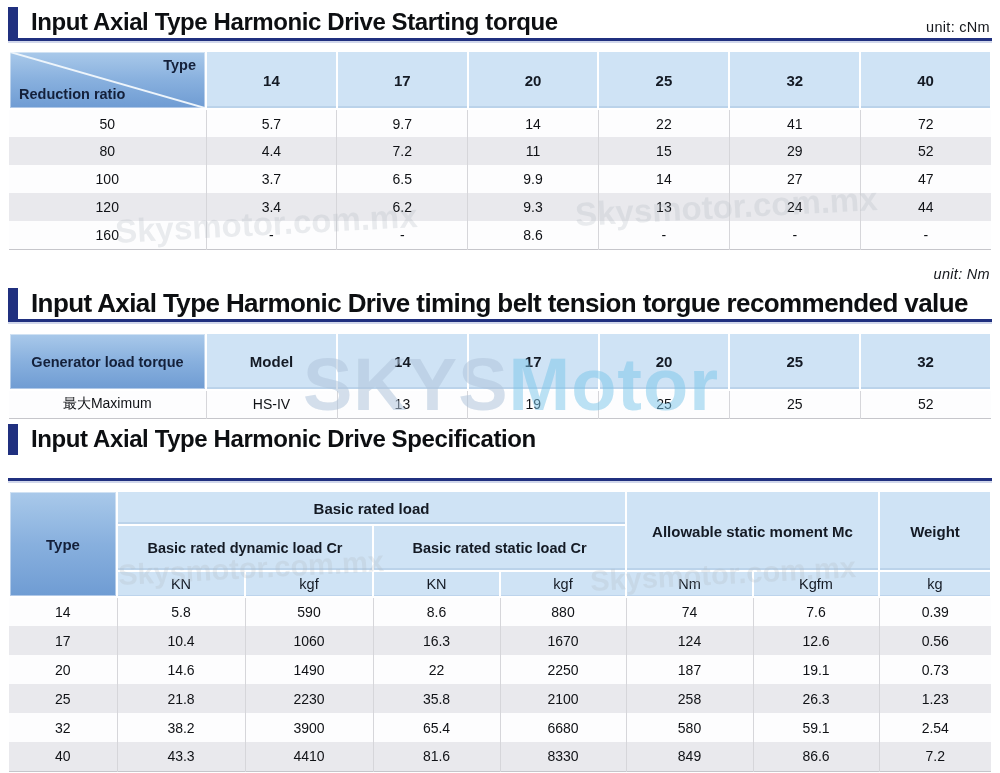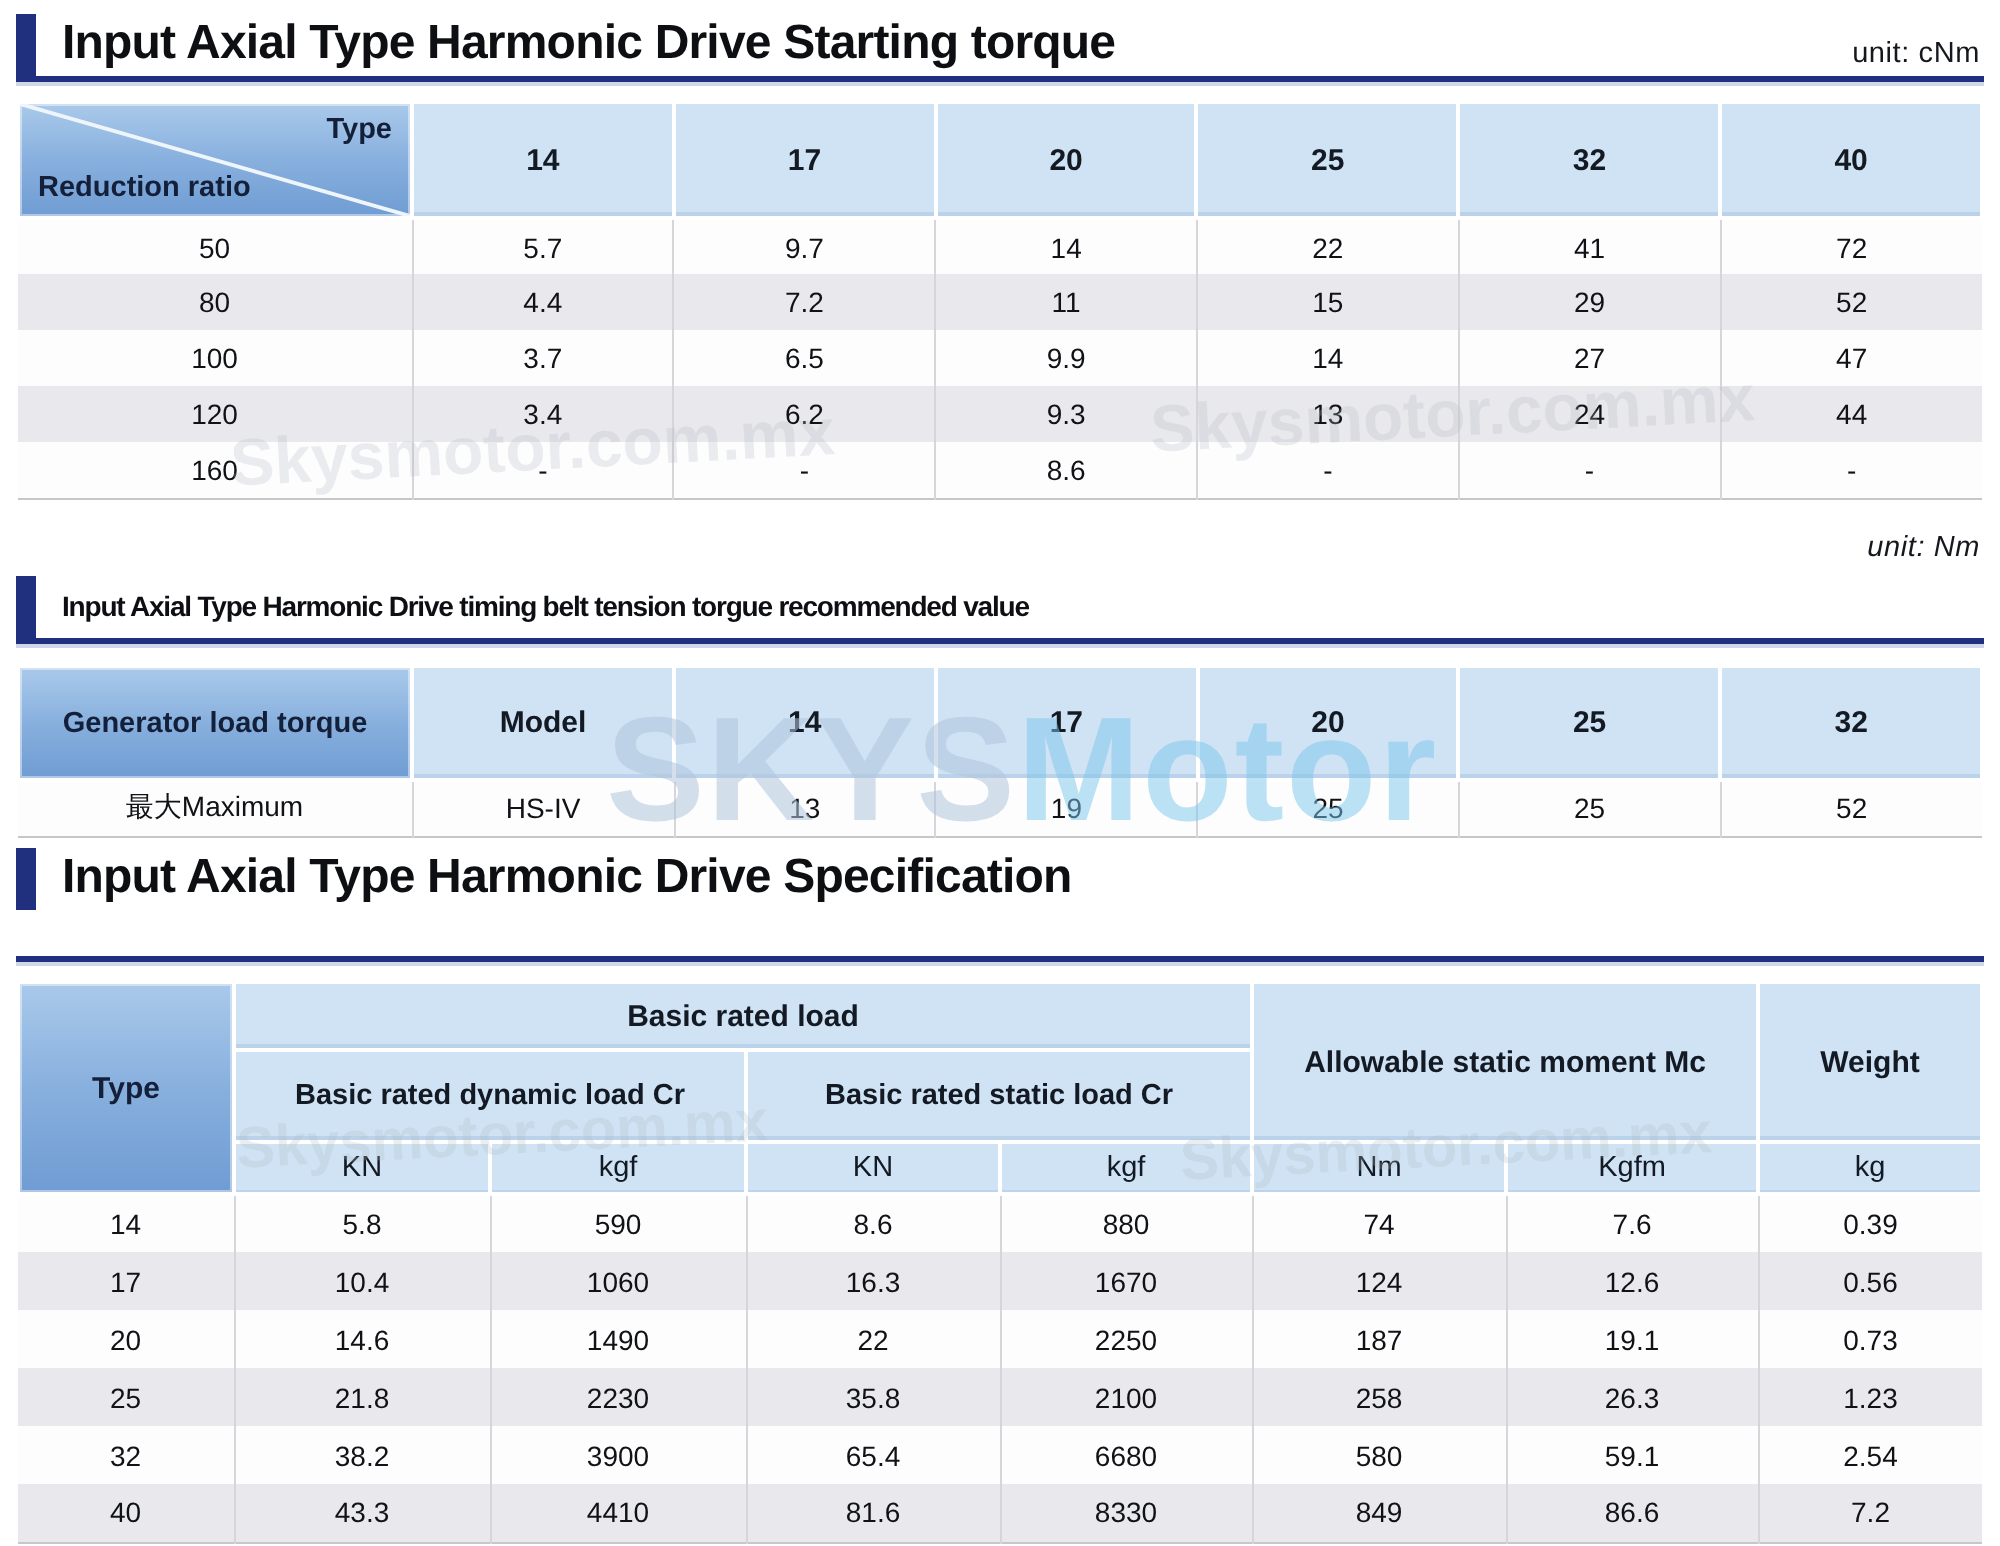--- a/index.html
+++ b/index.html
@@ -13,21 +13,21 @@
   .unit-label{
     position:absolute;right:10px;font-size:14.5px;color:#15181d;letter-spacing:.3px;
   }
   .title-row{
     position:absolute;left:8px;display:flex;align-items:center;height:32px;
   }
   .title-bar{width:10px;height:31px;background:#20307f;margin-right:13px;flex:none;}
   .title-text{
     font-size:24px;font-weight:bold;letter-spacing:-0.4px;color:#0d0f12;white-space:nowrap;
   }
-  .title-text.long{font-size:14px;letter-spacing:-0.6px;}
+  .title-text.long{font-size:26px;letter-spacing:-0.6px;}
   .rule{
     position:absolute;left:8px;width:984px;height:3px;background:#20307f;
     box-shadow:0 2px 0 rgba(140,155,205,.4);
   }
   
   table{
     position:absolute;left:8px;width:984px;border-collapse:collapse;table-layout:fixed;
     border-bottom:1px solid #c6c6cb;
   }
   th{

